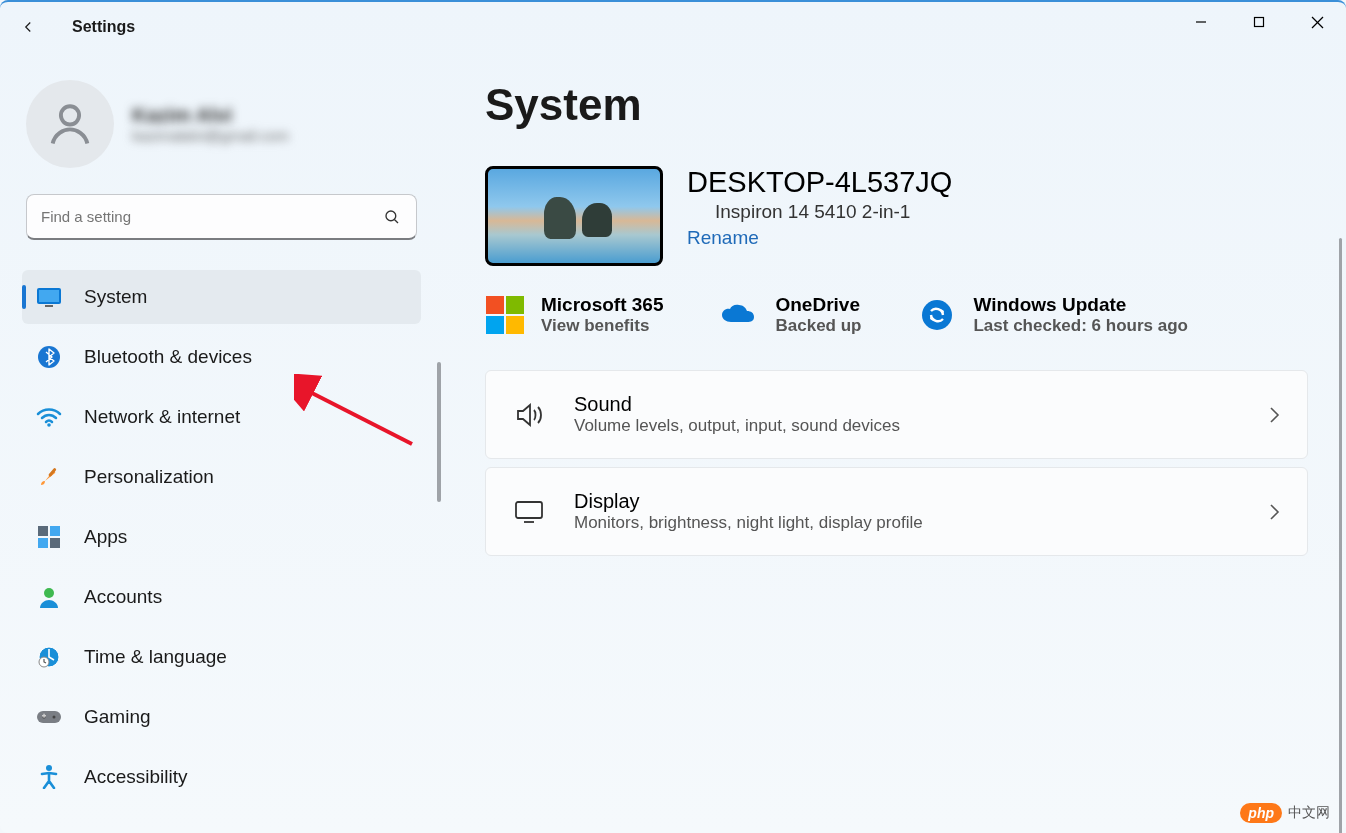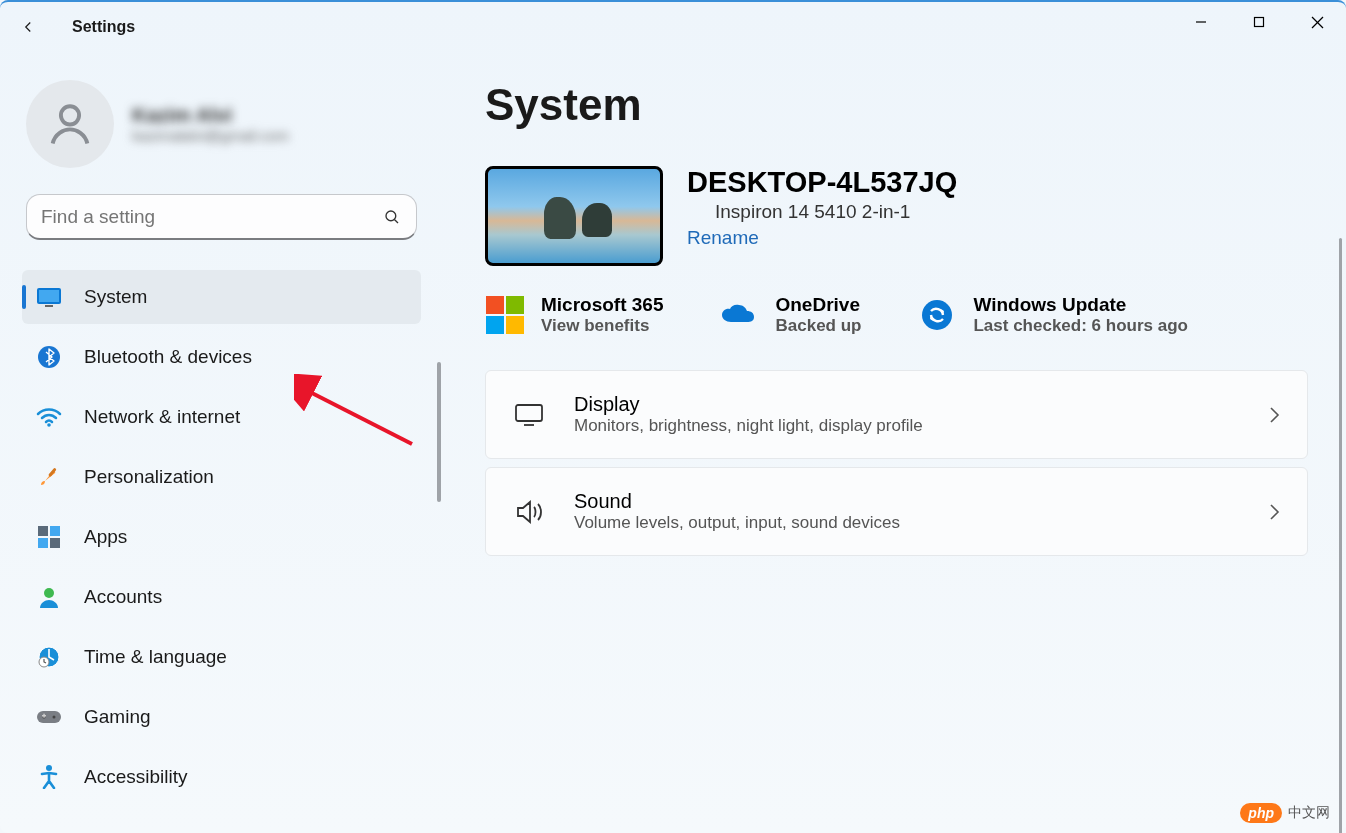--- a/index.html
+++ b/index.html
@@ -12,41 +12,41 @@
     .win-ctrl { width: 58px; height: 40px; display: flex; align-items: center; justify-content: center; cursor: pointer; }
 
     .body { display: flex; height: calc(100% - 50px); }
     .sidebar { width: 435px; padding: 20px 18px 0 26px; display: flex; flex-direction: column; position: relative; }
     .profile { display: flex; align-items: center; gap: 18px; margin-top: 8px; }
     .avatar { width: 88px; height: 88px; border-radius: 50%; background: #e4e8ec; display: flex; align-items: center; justify-content: center; }
     .profile-text .name { font-size: 20px; font-weight: 600; color: #333; filter: blur(5px); }
     .profile-text .email { font-size: 15px; color: #666; filter: blur(5px); }
 
     .search-wrap { margin-top: 26px; position: relative; }
-    .search { width: 100%; height: 46px; border: 1px solid #c6c8cc; border-bottom: 2px solid #7a7c80; border-radius: 14px; padding: 0 48px 0 14px; font-size: 19px; background: #fdfdfe; outline: none; }
+    .search { width: 100%; height: 46px; border: 1px solid #c6c8cc; border-bottom: 2px solid #7a7c80; border-radius: 8px; padding: 0 48px 0 14px; font-size: 15px; background: #fdfdfe; outline: none; }
     .search-btn { position: absolute; right: 6px; top: 4px; width: 38px; height: 38px; display: flex; align-items: center; justify-content: center; background: none; border: none; cursor: pointer; }
 
     .nav { margin: 30px -4px 0 -4px; }
     .nav-item { position: relative; display: flex; align-items: center; height: 54px; padding: 0 14px; border-radius: 6px; cursor: pointer; gap: 22px; }
     .nav-item.active { background: #e4eaef; }
     .nav-item.active::before { content: ''; position: absolute; left: 0; top: 15px; width: 4px; height: 24px; background: #1976d2; border-radius: 2px; }
     .nav-icon { width: 26px; height: 26px; display: flex; align-items: center; justify-content: center; }
     .nav-label { font-size: 19px; color: #1a1a1a; }
     .nav-spacer { height: 6px; }
 
     .nav-scrollbar { position: absolute; right: -6px; top: 310px; width: 4px; height: 140px; background: #9fa3a8; border-radius: 2px; }
 
     .main { flex: 1; padding: 28px 38px 0 50px; overflow: hidden; position: relative; }
     .page-title { font-size: 44px; font-weight: 600; color: #1a1a1a; margin-bottom: 36px; }
 
     .device-row { display: flex; align-items: flex-start; gap: 24px; margin-bottom: 28px; }
     .device-thumb { width: 178px; height: 100px; border: 3px solid #000; border-radius: 8px; background: linear-gradient(180deg, #5aa8e0 0%, #8fc8ed 40%, #d8b896 55%, #a8c8d0 70%, #4a9dd0 100%); position: relative; overflow: hidden; }
     .rock1 { position: absolute; left: 56px; top: 28px; width: 32px; height: 42px; background: #3a4a44; border-radius: 40% 50% 20% 20%; }
     .rock2 { position: absolute; left: 94px; top: 34px; width: 30px; height: 34px; background: #2f3d38; border-radius: 50% 40% 20% 20%; }
-    .device-info h2 { font-size: 29px; font-weight: 700; }
+    .device-info h2 { font-size: 29px; font-weight: 400; }
     .device-info .model { font-size: 19px; color: #333; margin-top: 2px; margin-left: 28px; }
     .device-info .rename { font-size: 19px; color: #1f6ab8; cursor: pointer; margin-top: 4px; display: inline-block; }
 
     .status-row { display: flex; gap: 56px; margin-bottom: 34px; }
     .status-item { display: flex; gap: 16px; align-items: center; }
     .status-icon { width: 40px; height: 40px; display: flex; align-items: center; justify-content: center; }
     .status-title { font-size: 19px; font-weight: 600; }
     .status-sub { font-size: 17px; color: #555; font-weight: bold; }
 
     .ms365 { display: grid; grid-template: 18px 18px / 18px 18px; gap: 2px; }
@@ -277,44 +277,44 @@
             </div>
           <div>
             <div class="status-title">Windows Update</div>
             <div class="status-sub">Last checked: 6 hours ago</div>
           </div>
         </div>
       </div>
 
       <div class="card">
         <div class="card-icon">
+            <svg width="30" height="26" fill="none" stroke="#333" stroke-width="1.8">
+              <path d="M4 9h5l7-6v20l-7-6H4z"></path>
+              <path d="M20 8c2 2 2 8 0 10M24 5c4 4 4 12 0 16"></path>
+            </svg>
+          </div>
+        <div class="card-text">
+          <div class="card-title">Sound</div>
+          <div class="card-sub">Volume levels, output, input, sound devices</div>
+        </div>
+        <svg class="chevron" width="14" height="20" fill="none" stroke="#555" stroke-width="1.6">
+            <path d="M4 3l7 7-7 7"></path>
+          </svg>
+      </div>
+
+      <div class="card">
+        <div class="card-icon">
             <svg width="30" height="24" fill="none" stroke="#333" stroke-width="1.8">
               <rect x="2" y="2" width="26" height="16" rx="2"></rect>
               <line x1="10" y1="22" x2="20" y2="22"></line>
             </svg>
           </div>
         <div class="card-text">
           <div class="card-title">Display</div>
           <div class="card-sub">Monitors, brightness, night light, display profile</div>
-        </div>
-        <svg class="chevron" width="14" height="20" fill="none" stroke="#555" stroke-width="1.6">
-            <path d="M4 3l7 7-7 7"></path>
-          </svg>
-      </div>
-
-      <div class="card">
-        <div class="card-icon">
-            <svg width="30" height="26" fill="none" stroke="#333" stroke-width="1.8">
-              <path d="M4 9h5l7-6v20l-7-6H4z"></path>
-              <path d="M20 8c2 2 2 8 0 10M24 5c4 4 4 12 0 16"></path>
-            </svg>
-          </div>
-        <div class="card-text">
-          <div class="card-title">Sound</div>
-          <div class="card-sub">Volume levels, output, input, sound devices</div>
         </div>
         <svg class="chevron" width="14" height="20" fill="none" stroke="#555" stroke-width="1.6">
             <path d="M4 3l7 7-7 7"></path>
           </svg>
       </div>
 
 
 
       <div class="main-scrollbar"></div>
     </div>

